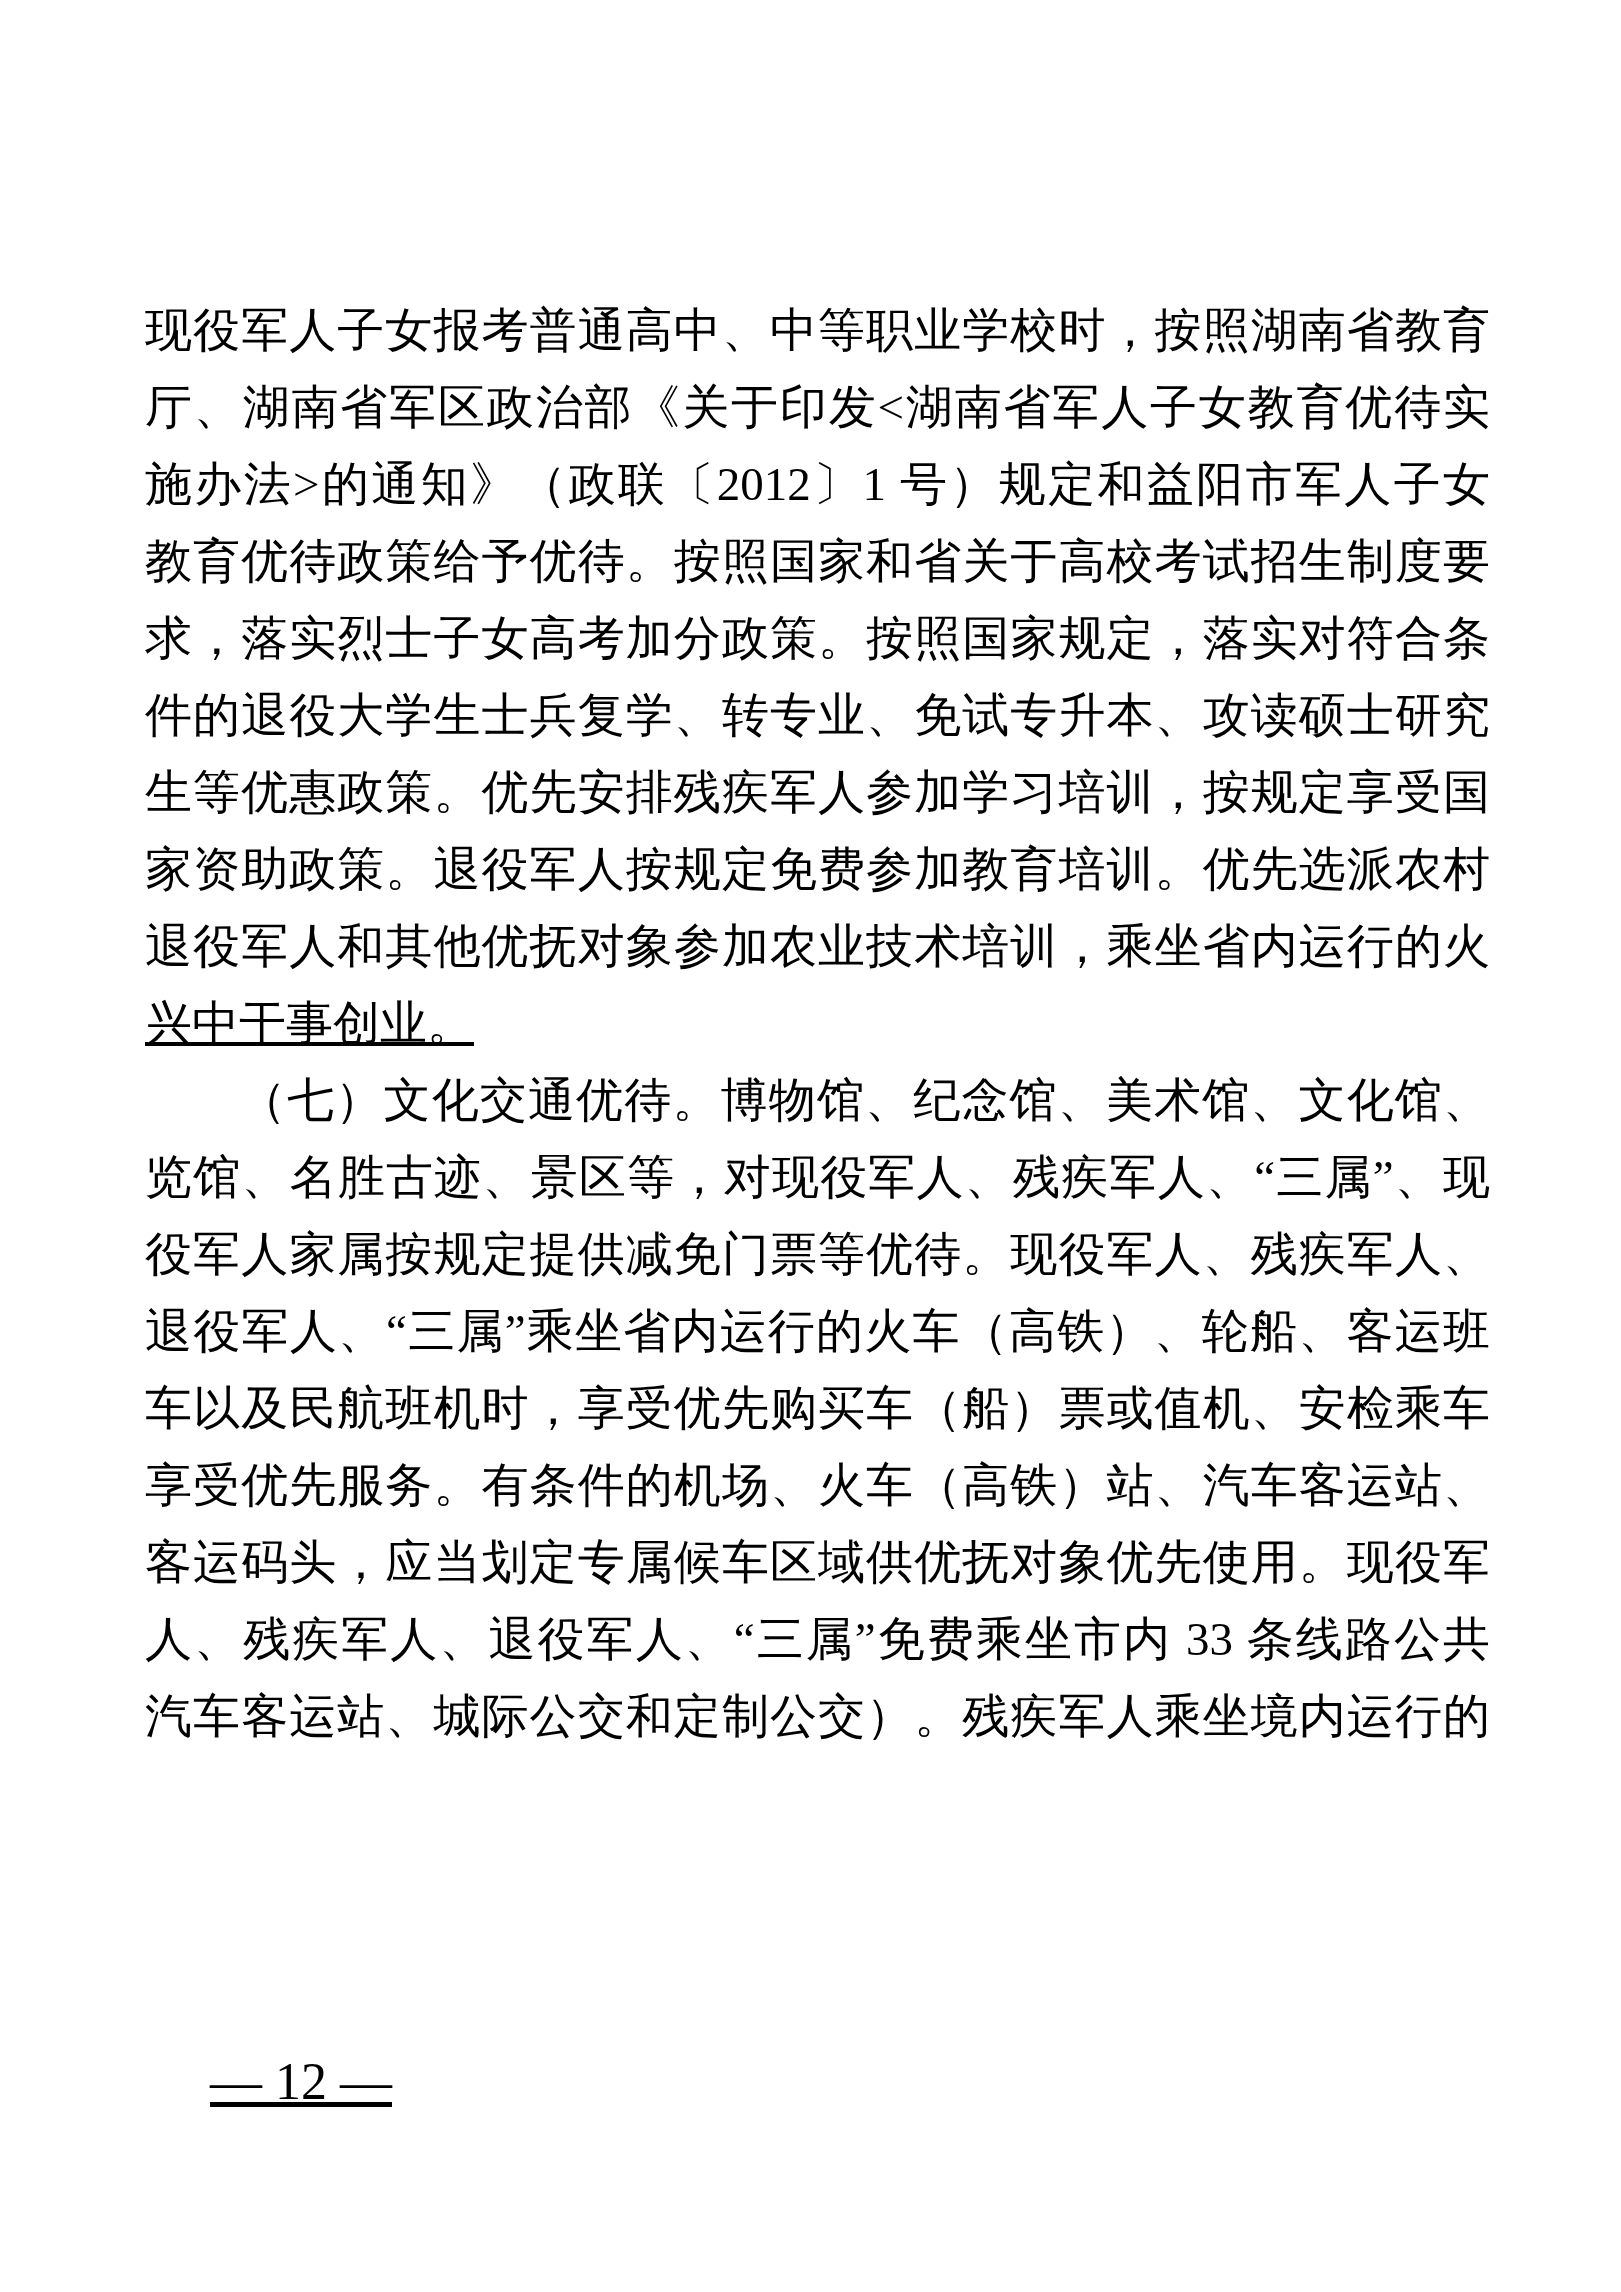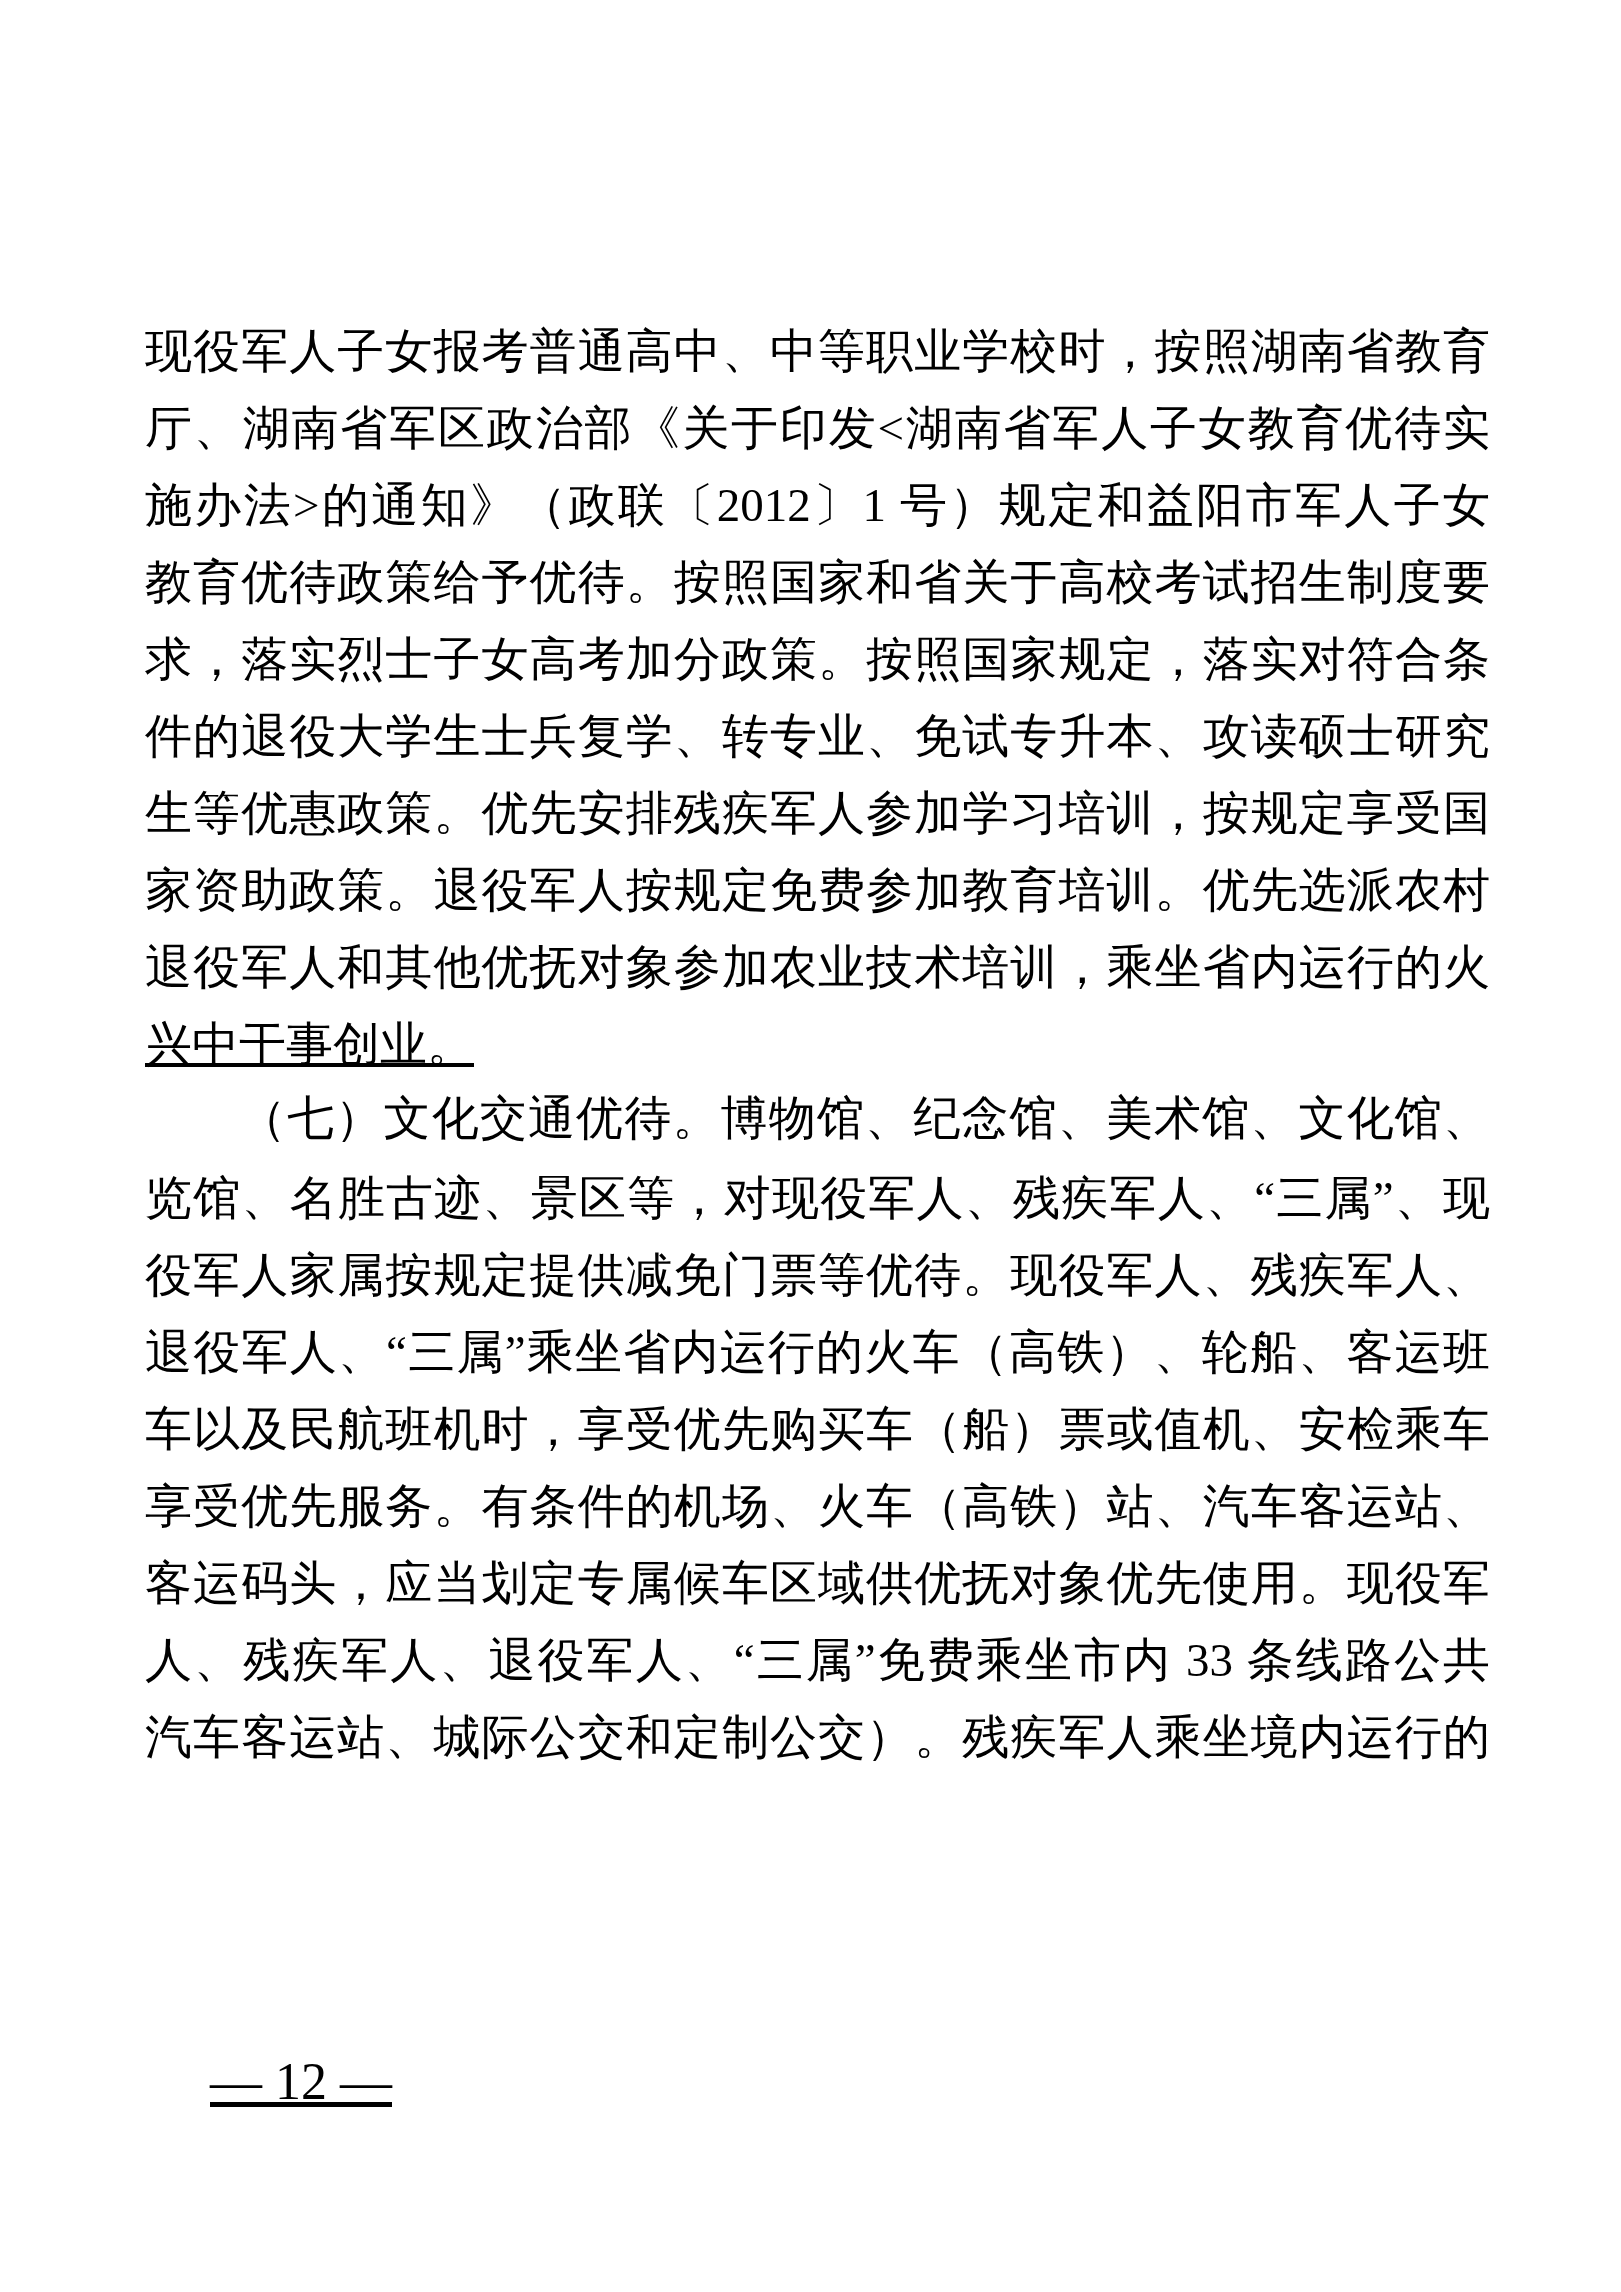--- a/index.html
+++ b/index.html
@@ -12,40 +12,39 @@
     width: 1621px;
     height: 2293px;
     background: #ffffff;
     overflow: hidden;
     font-family: "Liberation Serif", "DejaVu Serif", serif;
     color: #000000;
   }
   .text-block {
     position: absolute;
     left: 145px;
-    top: 313px;
+    top: 292px;
     width: 1345px;
     font-size: 47px;
     line-height: 77px;
     letter-spacing: 0;
   }
   .line {
     text-align: justify;
     text-align-last: justify;
     text-justify: inter-character;
     height: 77px;
     overflow: hidden;
   }
   .line.short {
     text-align-last: left;
     text-decoration: underline;
   }
   .line.indent {
     text-indent: 2em;
-    font-family: Liberation Mono, monospace;
   }
   .page-number {
     position: absolute;
     left: 210px;
     top: 2056px;
     font-size: 52px;
     line-height: 51px;
     white-space: nowrap;
     text-decoration: underline;
   }

